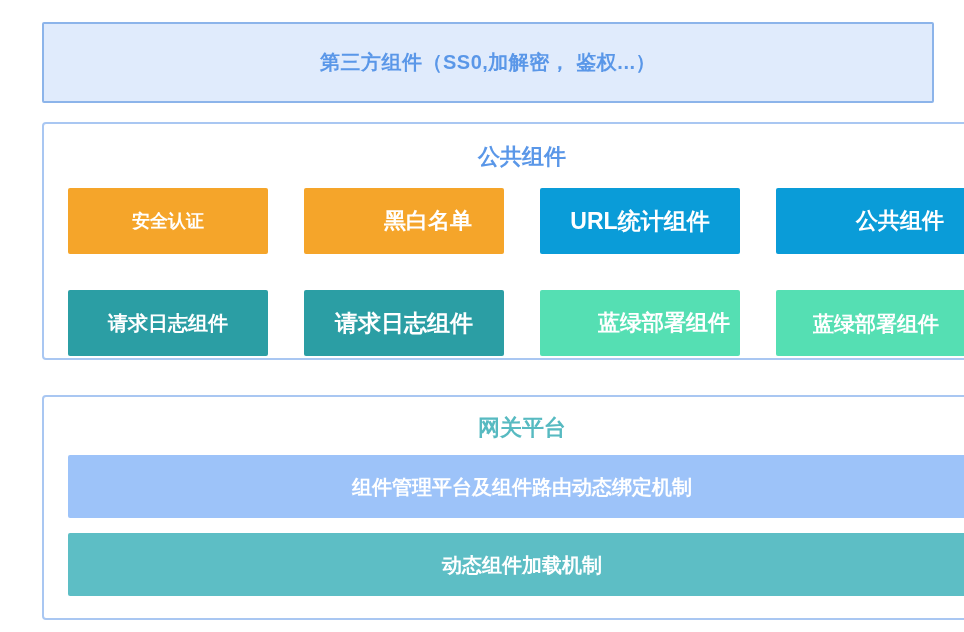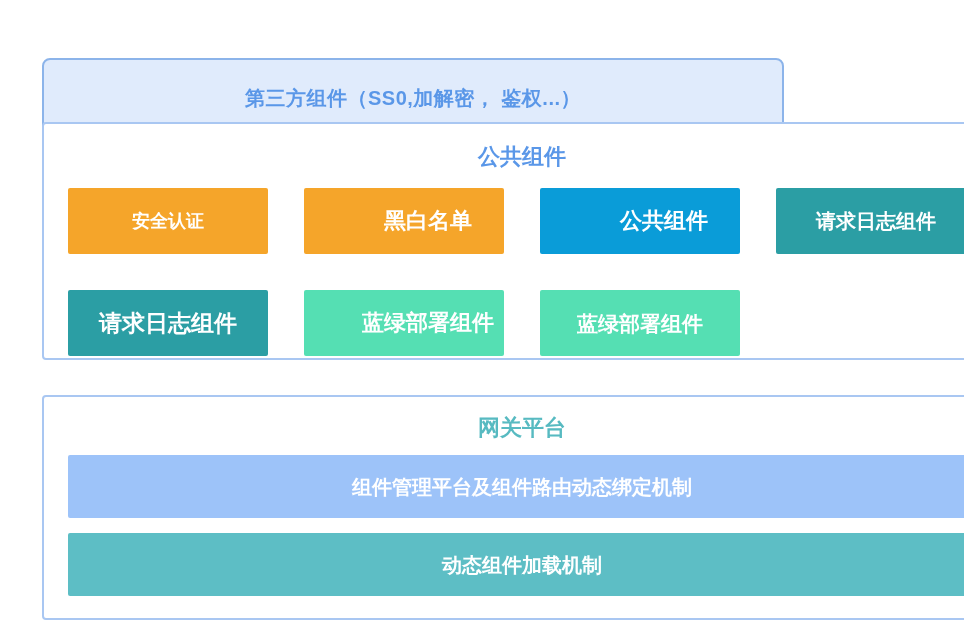--- a/index.html
+++ b/index.html
@@ -5,24 +5,24 @@
   html,body { margin:0; padding:0; }
   body {
     width:964px; height:632px; background:#ffffff;
     font-family:"Liberation Sans","DejaVu Sans",sans-serif;
     -webkit-font-smoothing:antialiased;
   }
   .canvas { position:relative; width:964px; height:632px; background:#ffffff; overflow:hidden; }
 
   
   .top-box {
-    position:absolute; left:42px; top:22px; width:742px; height:81px;
-    box-sizing:border-box; border:2px solid; border-radius:8px;
+    position:absolute; left:42px; top:22px; width:892px; height:81px;
+    box-sizing:border-box; border:2px solid; border-radius:2px;
     display:flex; align-items:center; justify-content:center;
-    font-size:20px; font-weight:bold; letter-spacing:0.5px;margin-top:36px;
+    font-size:20px; font-weight:bold; letter-spacing:0.5px;
   }
 
   
   .section {
     position:absolute; left:42px; width:960px;
     box-sizing:border-box; border:2px solid; border-radius:4px;
     background:#ffffff;
   }
   .section-common  { top:122px; height:238px; }
   .section-gateway { top:395px; height:225px; }
@@ -65,20 +65,21 @@
 
 <div class="canvas">
 
   <div class="top-box" style="background-color: rgb(224, 235, 252); color: rgb(90, 151, 232); border-color: rgb(140, 180, 234);">第三方组件（SS0,加解密， 鉴权...）</div>
 
   <div class="section section-common" style="border-color: rgb(169, 199, 242);">
     <div class="section-title" style="color: rgb(90, 151, 232);">公共组件</div>
     <div class="grid">
       <div class="cbox fs18" style="background-color: rgb(245, 165, 42);">安全认证</div>
       <div class="cbox fs22" style="background-color: rgb(245, 165, 42);">黑白名单</div>
+      <div class="cbox fs23" style="background-color: rgb(10, 156, 216);">URL统计组件</div>
       <div class="cbox fs22" style="background-color: rgb(10, 156, 216);">公共组件</div>
       <div class="cbox fs20" style="background-color: rgb(43, 158, 164);">请求日志组件</div>
       <div class="cbox fs23" style="background-color: rgb(43, 158, 164);">请求日志组件</div>
       <div class="cbox fs22" style="background-color: rgb(85, 223, 179);">蓝绿部署组件</div>
       <div class="cbox fs21" style="background-color: rgb(85, 223, 179);">蓝绿部署组件</div>
     </div>
   </div>
 
   <div class="section section-gateway" style="border-color: rgb(169, 199, 242);">
     <div class="section-title" style="color: rgb(87, 186, 193);">网关平台</div>

